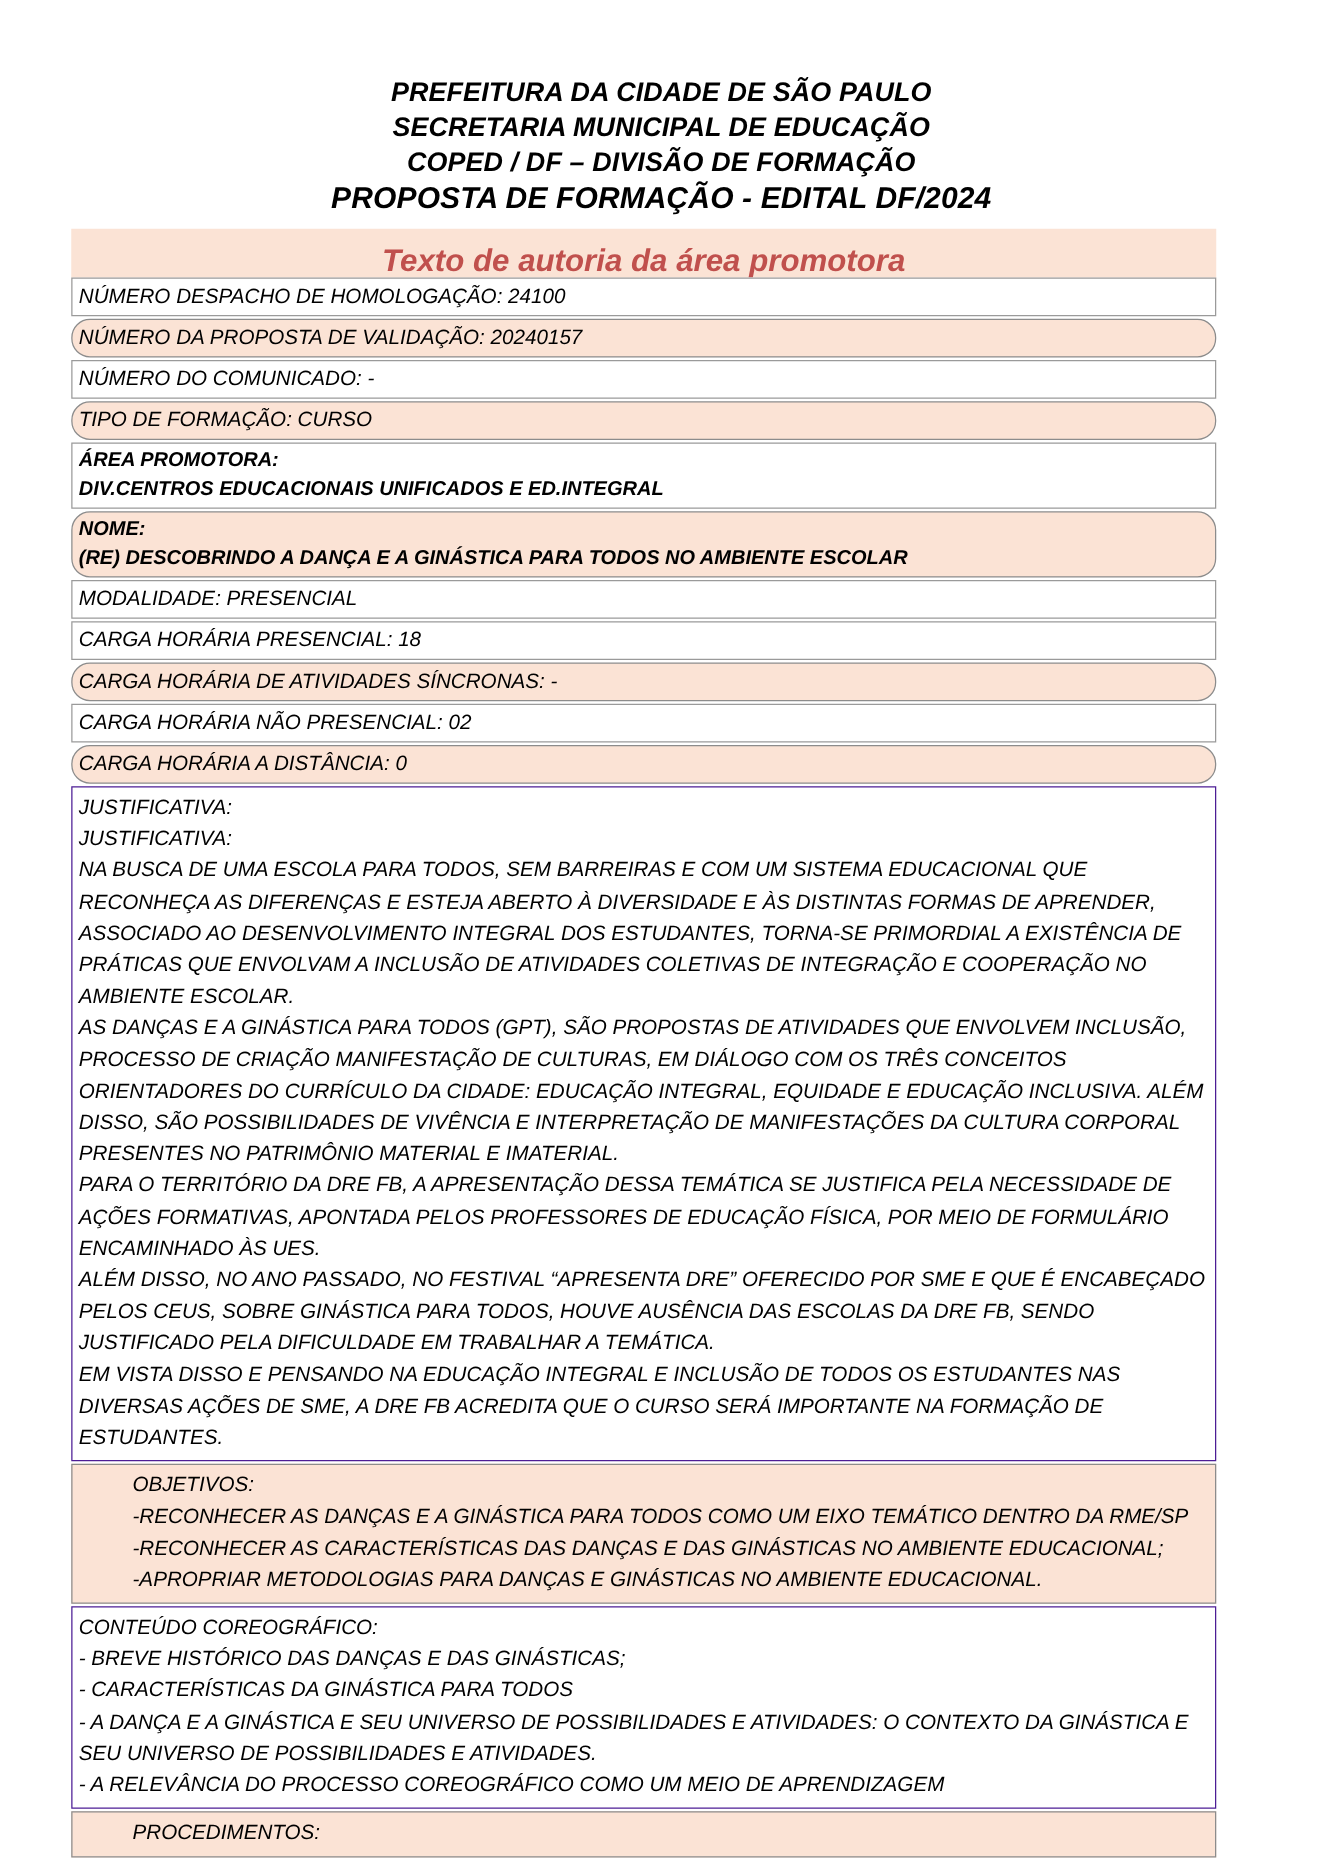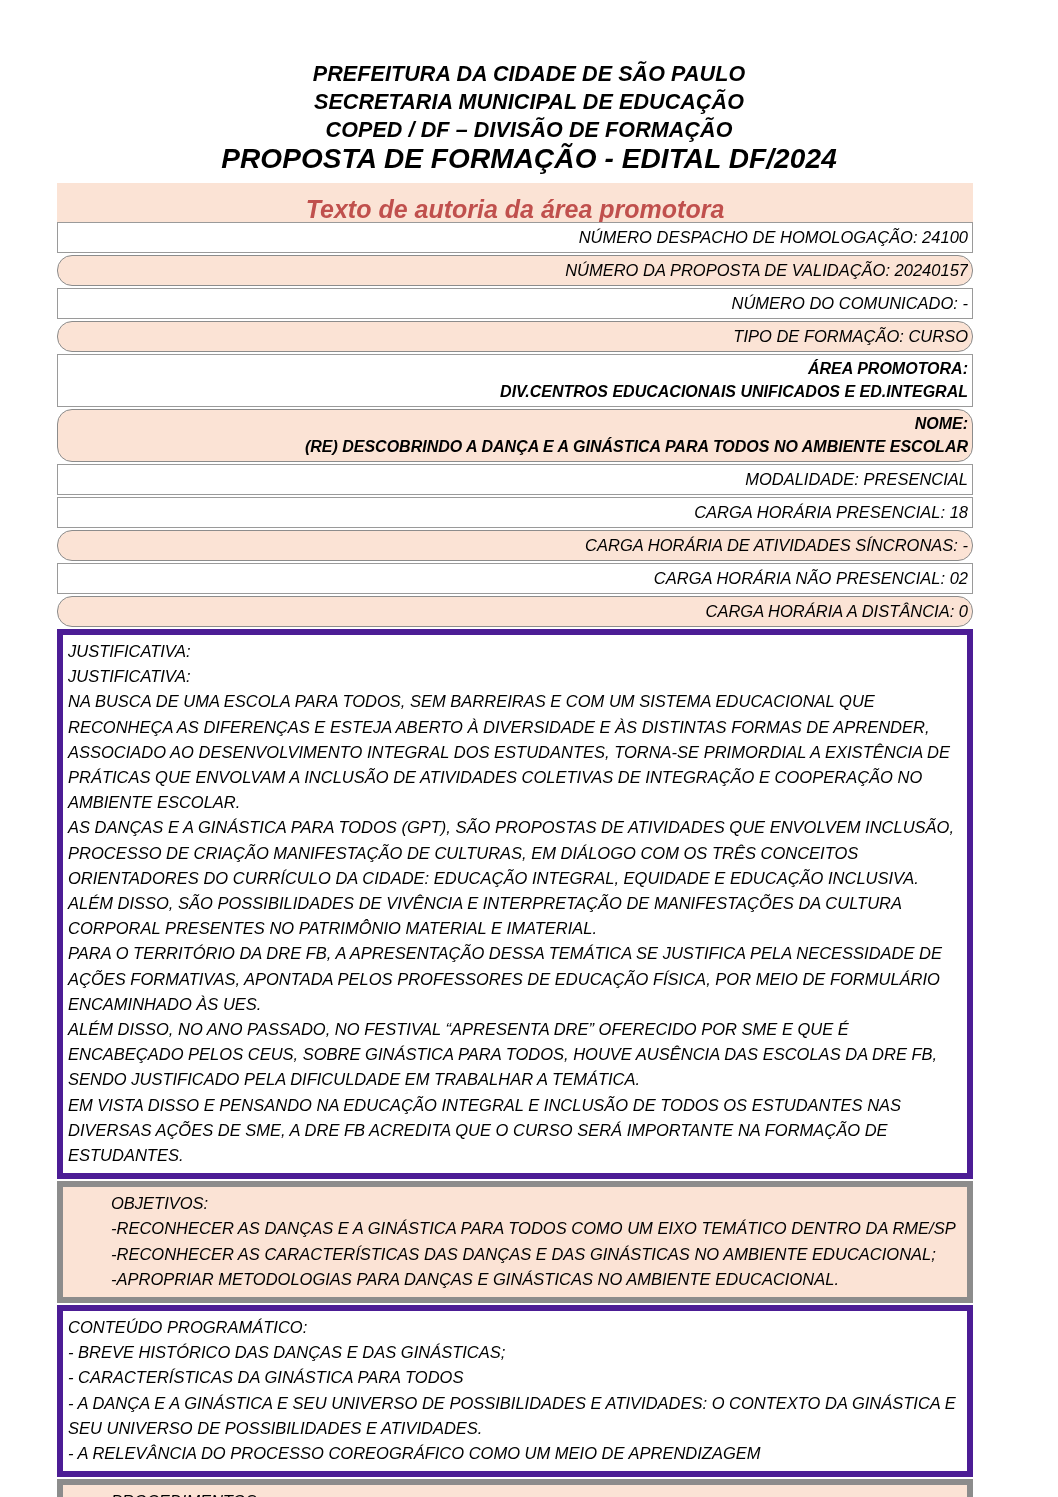--- a/index.html
+++ b/index.html
@@ -35,21 +35,21 @@
     text-align: center;
   }
   .doc-header .hline {
     font-size: 21.5px;
     font-weight: bold;
     line-height: 28px;
     letter-spacing: 0.1px;
     white-space: nowrap;
   }
   .doc-header .hline.big {
-    font-size: 28px;
+    font-size: 24px;
     line-height: 30px;
   }
 
   
   .banner {
     position: absolute;
     left: 57px;
     top: 183px;
     width: 916px;
     height: 51px;
@@ -84,36 +84,35 @@
     line-height: 23px;
   }
   .row.peach {
     background: #fbe3d5;
     border-color: #8c8c8c;
     border-radius: 15px;
   }
   .row .ln {
     white-space: nowrap;
     overflow: hidden;
-    text-align: right;
   }
   .row.bold .ln {
     font-weight: bold;
     font-size: 16px;
   }
   .row.tall {
     padding-top: 2px;
     padding-bottom: 3px;
   }
 
   
   .block {
     box-sizing: border-box;
     width: 916px;
-    border: 6px solid #4c1d95;
+    border: 1px solid #4c1d95;
     margin-bottom: 2px;
     padding: 4px 5px 5px 5px;
     background: #ffffff;
     font-size: 16.5px;
     line-height: 25.2px;
   }
   .block.peach {
     background: #fbe3d5;
     border-color: #8c8c8c;
     padding-left: 48px;
@@ -198,21 +197,21 @@
     </div>
 
     <div class="block peach">
       <p>OBJETIVOS:</p>
       <p>-RECONHECER AS DANÇAS E A GINÁSTICA PARA TODOS COMO UM EIXO TEMÁTICO DENTRO DA RME/SP</p>
       <p>-RECONHECER AS CARACTERÍSTICAS DAS DANÇAS E DAS GINÁSTICAS NO AMBIENTE EDUCACIONAL;</p>
       <p>-APROPRIAR METODOLOGIAS PARA DANÇAS E GINÁSTICAS NO AMBIENTE EDUCACIONAL.</p>
     </div>
 
     <div class="block">
-      <p>CONTEÚDO PROGRAMÁTICO:</p>
+      <p>CONTEÚDO COREOGRÁFICO:</p>
       <p>- BREVE HISTÓRICO DAS DANÇAS E DAS GINÁSTICAS;</p>
       <p>- CARACTERÍSTICAS DA GINÁSTICA PARA TODOS</p>
       <p>- A DANÇA E A GINÁSTICA E SEU UNIVERSO DE POSSIBILIDADES E ATIVIDADES: O CONTEXTO DA GINÁSTICA E SEU UNIVERSO DE POSSIBILIDADES E ATIVIDADES.</p>
       <p>- A RELEVÂNCIA DO PROCESSO COREOGRÁFICO COMO UM MEIO DE APRENDIZAGEM</p>
     </div>
 
     <div class="block peach">
       <p>PROCEDIMENTOS:</p>
 
     </div>

